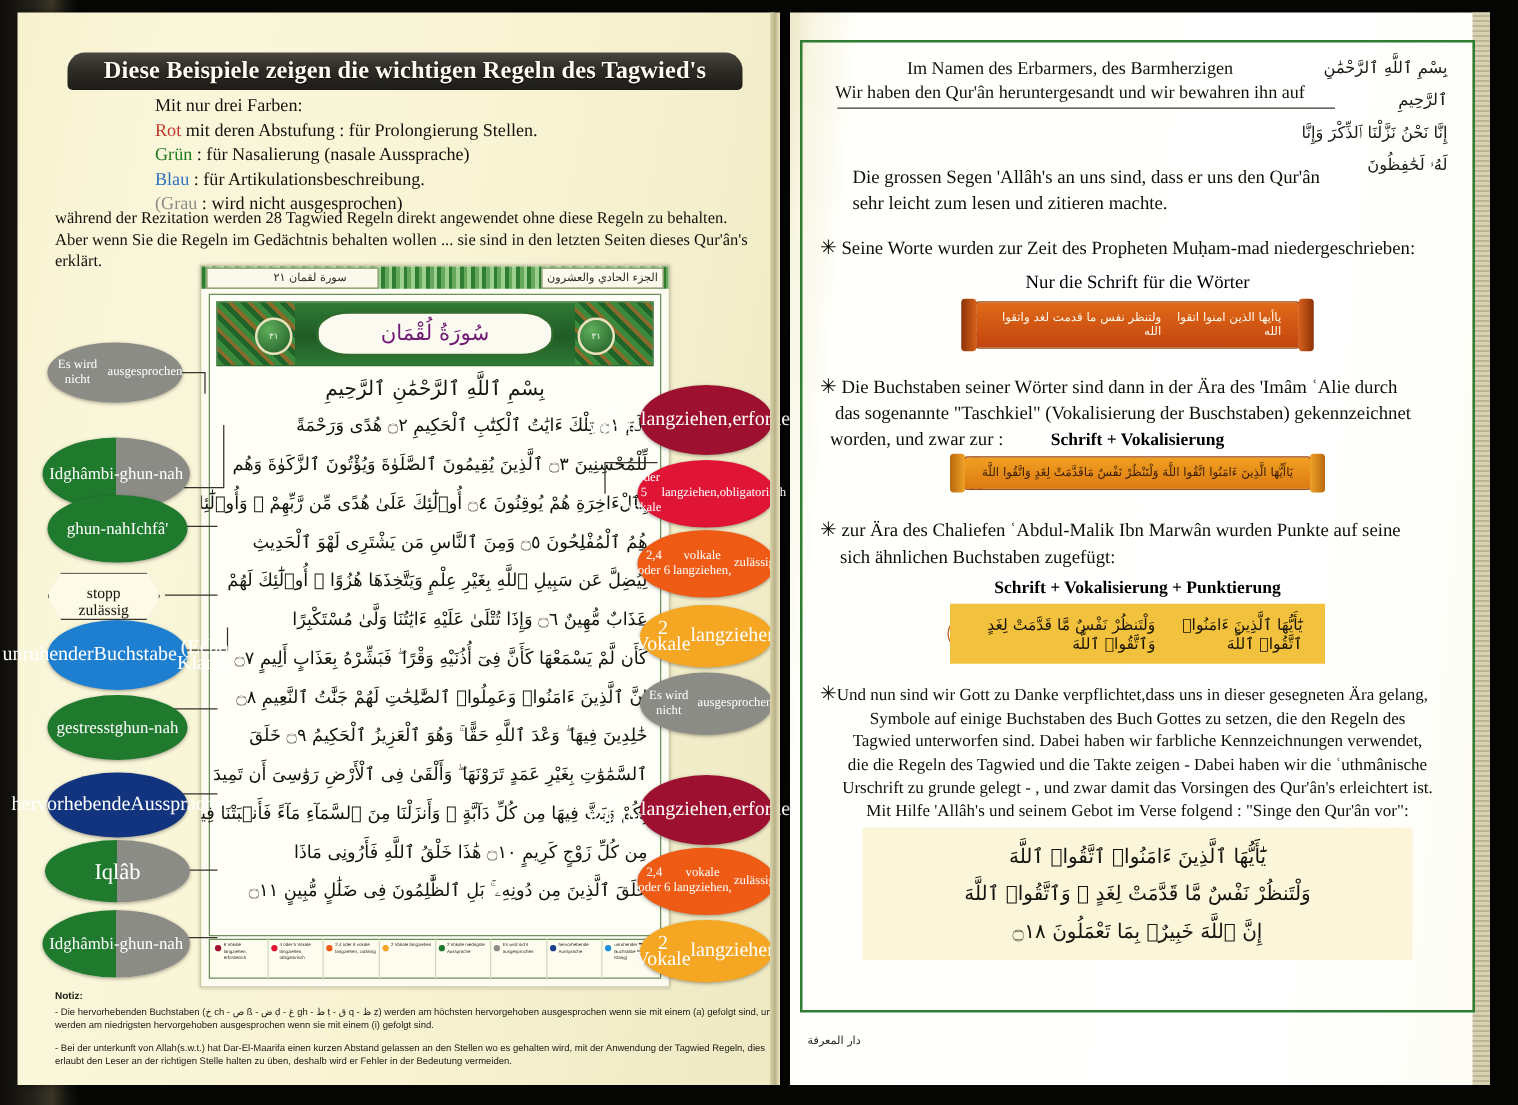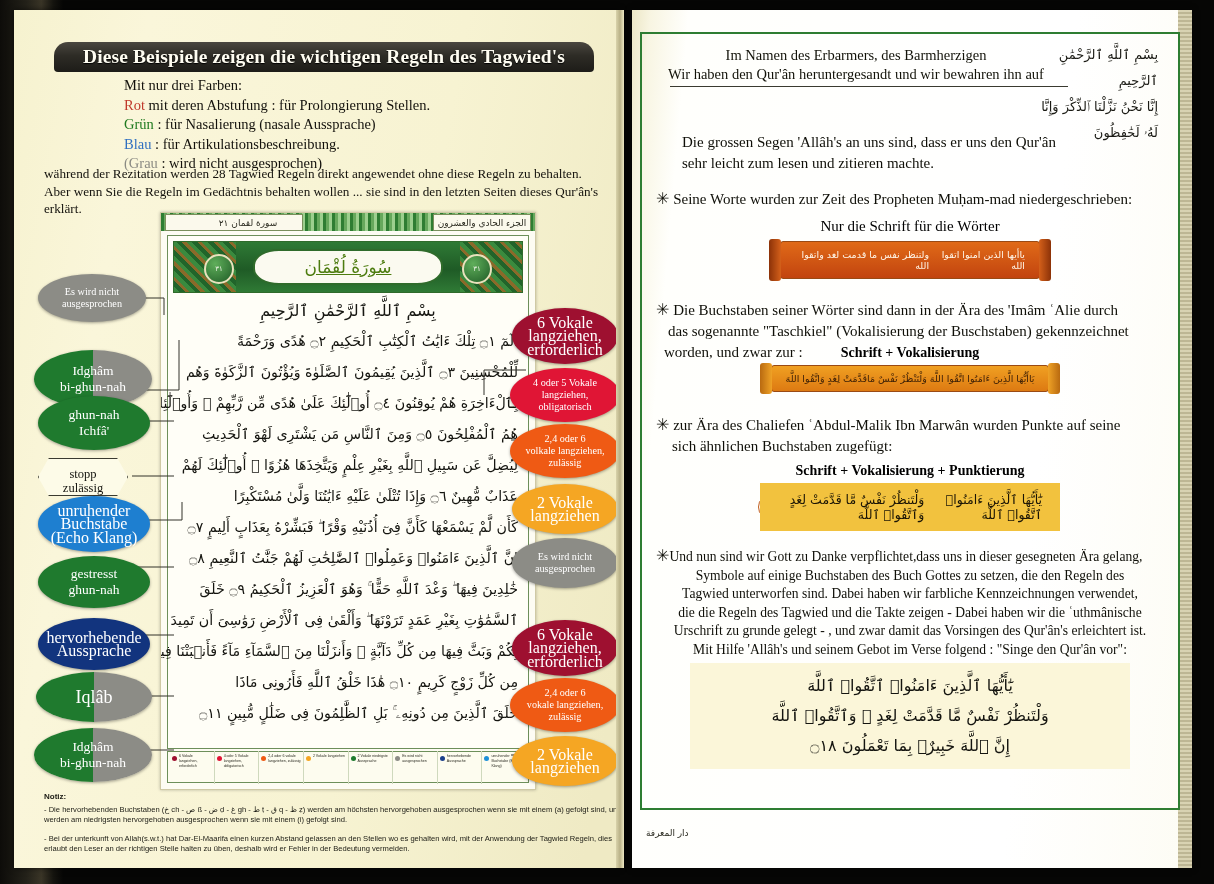--- a/index.html
+++ b/index.html
@@ -49,40 +49,40 @@
   .q-inner{position:absolute;left:6px;right:6px;top:22px;bottom:40px;
     border:1px solid #6d8f5a;background:#fffef7;}
   .surah-band{margin:5px 5px 0 5px;height:50px;border:1px solid #2f6b2b;
     background:linear-gradient(180deg,#2f7a35,#1f5b26 55%,#2f7a35);
     position:relative;display:flex;align-items:center;justify-content:center;}
   .surah-band:before,.surah-band:after{content:"";position:absolute;top:0;bottom:0;width:62px;
     background:repeating-linear-gradient(45deg,#3a8a3e 0 4px,#21642a 4px 8px,#8a6a2a 8px 11px);}
   .surah-band:before{left:0;} .surah-band:after{right:0;}
   .surah-cartouche{position:relative;z-index:3;width:186px;height:32px;background:#fbfaf0;
     border:2px solid #2f6b2b;border-radius:26px/16px;display:flex;align-items:center;justify-content:center;
-    font-family:"DejaVu Sans",sans-serif;font-size:17px;color:#4d7c0f;direction:rtl;text-decoration:underline;}
+    font-family:"DejaVu Sans",sans-serif;font-size:17px;color:#701a75;direction:rtl;}
   .medal{position:absolute;z-index:4;width:26px;height:26px;border-radius:50%;
     background:radial-gradient(circle at 35% 30%,#5fae5a,#1f5b26);border:2px solid #e9e2bd;
     color:#eef6e6;font-size:7px;display:flex;align-items:center;justify-content:center;
     font-family:"DejaVu Sans",sans-serif;}
   .medal.l{left:30px;top:12px;} .medal.r{right:30px;top:12px;}
   .basmala{text-align:center;font-family:"DejaVu Sans",sans-serif;font-size:16px;color:#171712;
      margin-top:8px;direction:rtl;}
   .ayah-lines{margin:6px 10px 0 10px;direction:rtl;text-align:justify;}
   .ayah-lines .ln{font-family:"DejaVu Sans",sans-serif;font-size:14.2px;line-height:31px;color:#14140f;
      white-space:nowrap;}
   .legend-strip{position:absolute;left:6px;right:6px;bottom:6px;height:30px;border:1px solid #6d8f5a;
      background:#fdfcef;display:flex;align-items:center;padding:0 2px;}
   .lg{flex:1;display:flex;align-items:flex-start;gap:2px;border-right:1px solid #cfd9bd;padding:0 2px;height:100%;
       justify-content:flex-start;padding-top:3px;}
   .lg:last-child{border-right:none;}
   .lg .dot{width:5px;height:5px;border-radius:50%;flex:none;margin-top:2px;}
   .lg .tx{font-family:"Liberation Sans",sans-serif;font-size:3.6px;line-height:5px;color:#2a2a20;}
   
-  .bub{position:absolute;border-radius:50%;display:flex;flex-direction:column;align-items:center;
+  .bub{position:absolute;border-radius:50%;display:flex;align-items:center;
     justify-content:center;text-align:center;color:#fff;font-size:13.5px;line-height:16px;
     font-family:"Liberation Serif",serif;box-shadow:0 1px 3px rgba(0,0,0,.35);}
   .bub.small{font-size:16px;line-height:13.5px;}
   .bub.tiny{font-size:10.2px;line-height:12.3px;}
   .split{background:linear-gradient(90deg,#1f7a2e 0 50%,#8c8c86 50% 100%);}
   .diamond{position:absolute;background:#fdfbe8;border:1px solid #3a3a30;
     display:flex;flex-direction:column;align-items:center;justify-content:center;
     font-size:12.5px;line-height:14px;color:#14140f;
     clip-path:polygon(12% 0,88% 0,100% 50%,88% 100%,12% 100%,0 50%);}
   

